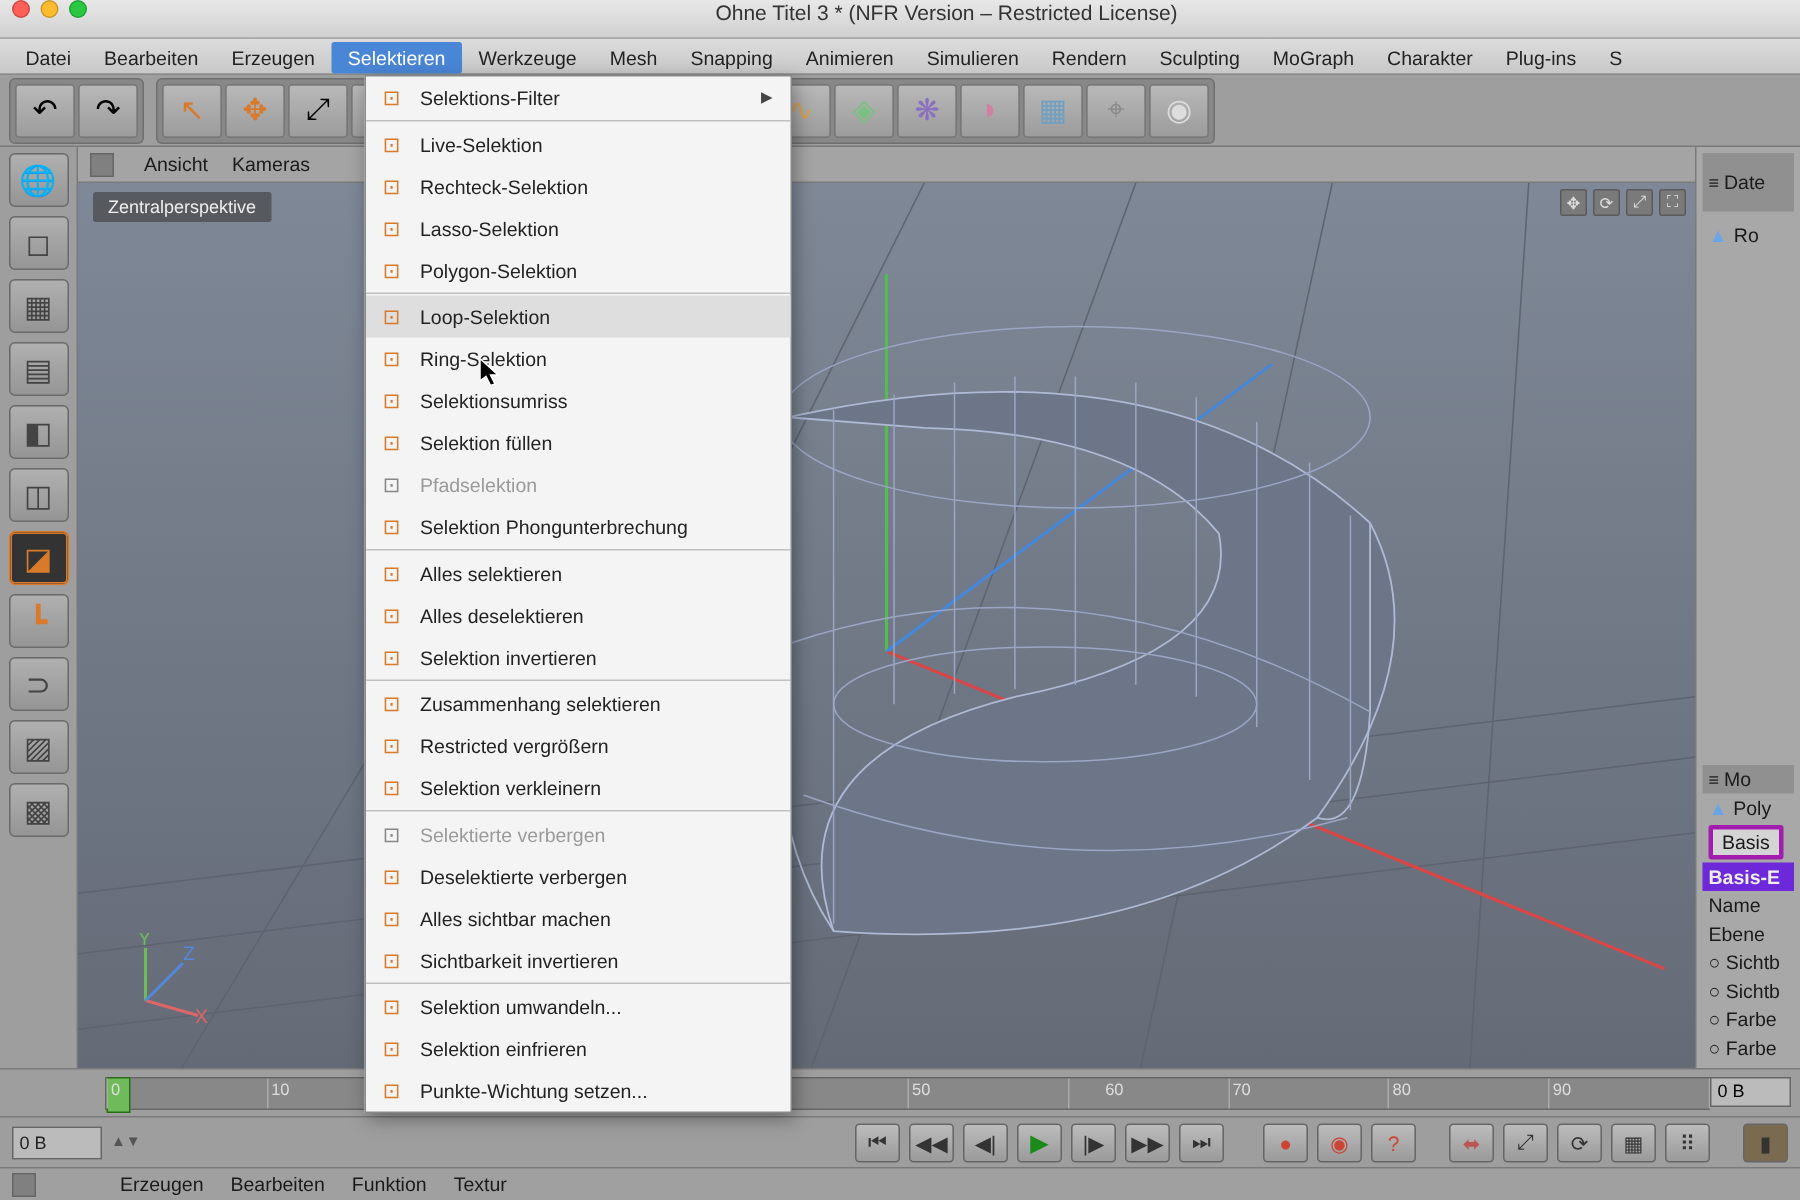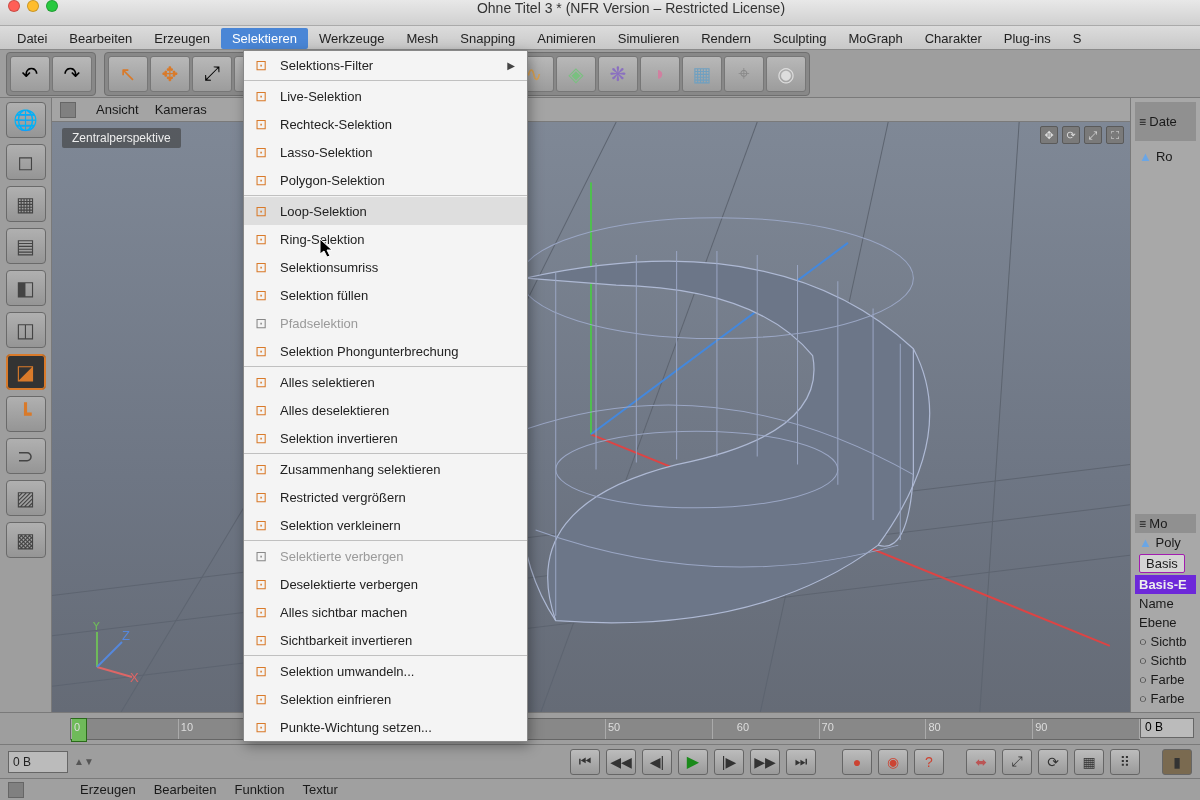--- a/index.html
+++ b/index.html
@@ -41,21 +41,21 @@
 .vp-icons span { width:18px; height:18px; background:#7a7a7a; border:1px solid #5a5a5a; border-radius:2px; display:flex; align-items:center; justify-content:center; font-size:11px; color:#ddd; cursor:pointer; }
 .axis-gizmo { position:absolute; bottom:30px; left:30px; width:60px; height:60px; }
 .torus-canvas { position:absolute; inset:0; }
 
 
 .right-panel { width: 70px; background: #a8a8a8; border-left: 1px solid #7a7a7a; padding: 4px; display:flex; flex-direction:column; gap:6px; overflow:hidden; color:#1a1a1a; }
 .right-panel .rhead { padding:12px 4px; background:#909090; font-size:12px; white-space:nowrap; }
 .right-panel .robj { padding:2px 4px; display:flex; align-items:center; gap:4px; font-size:12px; white-space:nowrap; }
 .right-panel .attrib { margin-top: auto; font-size:12px; }
 .right-panel .attrib div { padding:2px 4px; white-space:nowrap; }
-.right-panel .tab-btn { background:#d4d4d4; border:1px solid #a21caf; padding:1px 6px; display:inline-block; border-radius:2px; }
+.right-panel .tab-btn { background:#d4d4d4; border:3px solid #a21caf; padding:1px 6px; display:inline-block; border-radius:2px; }
 .right-panel .sect { background:#6d28d9; padding:2px 4px; color:#eee;font-weight:bold; }
 .right-panel .radio::before { content:"○ "; }
 
 
 .dropdown { position: absolute; top: 50px; left: 243px; width: 285px; background: #f4f4f4; border: 1px solid #888; box-shadow: 2px 4px 12px rgba(0,0,0,0.35); z-index: 100; }
 .dropdown .dsep { height:1px; background:#c0c0c0; margin:1px 0; }
 .dropdown .ditem { height: 28px; display:flex; align-items:center; padding: 0 12px 0 8px; gap: 10px; cursor:default; color:#222; }
 .dropdown .ditem.hl { background:#dedede; }
 .dropdown .ditem.disabled { color:#9a9a9a; }
 .dropdown .ditem .dicon { width:18px; height:18px; display:flex; align-items:center; justify-content:center; font-size:14px; color:#d97a2a; }

